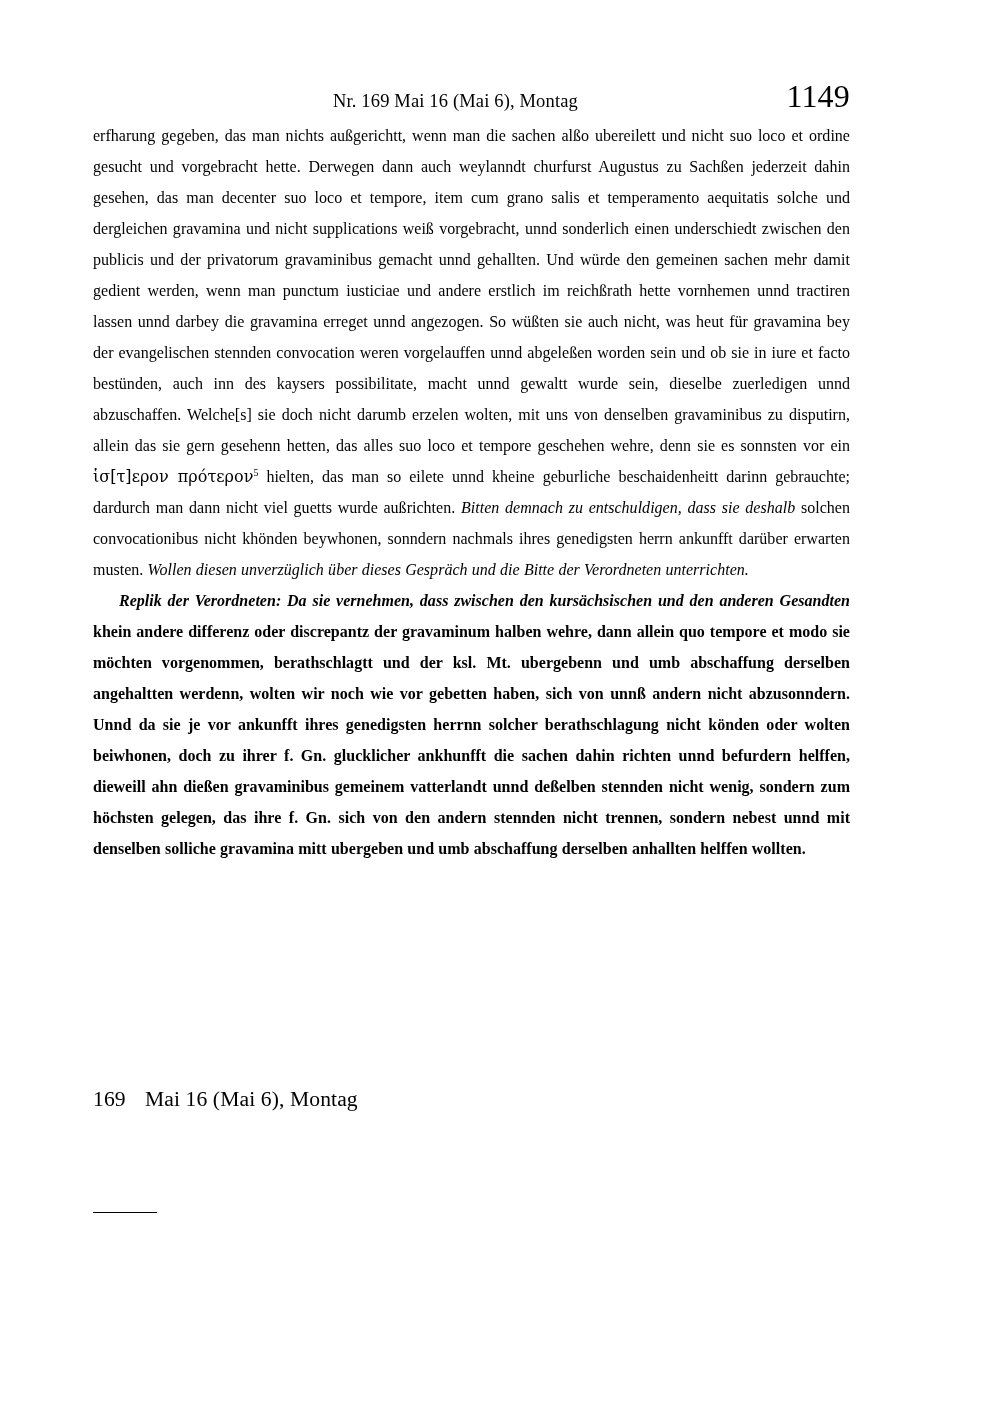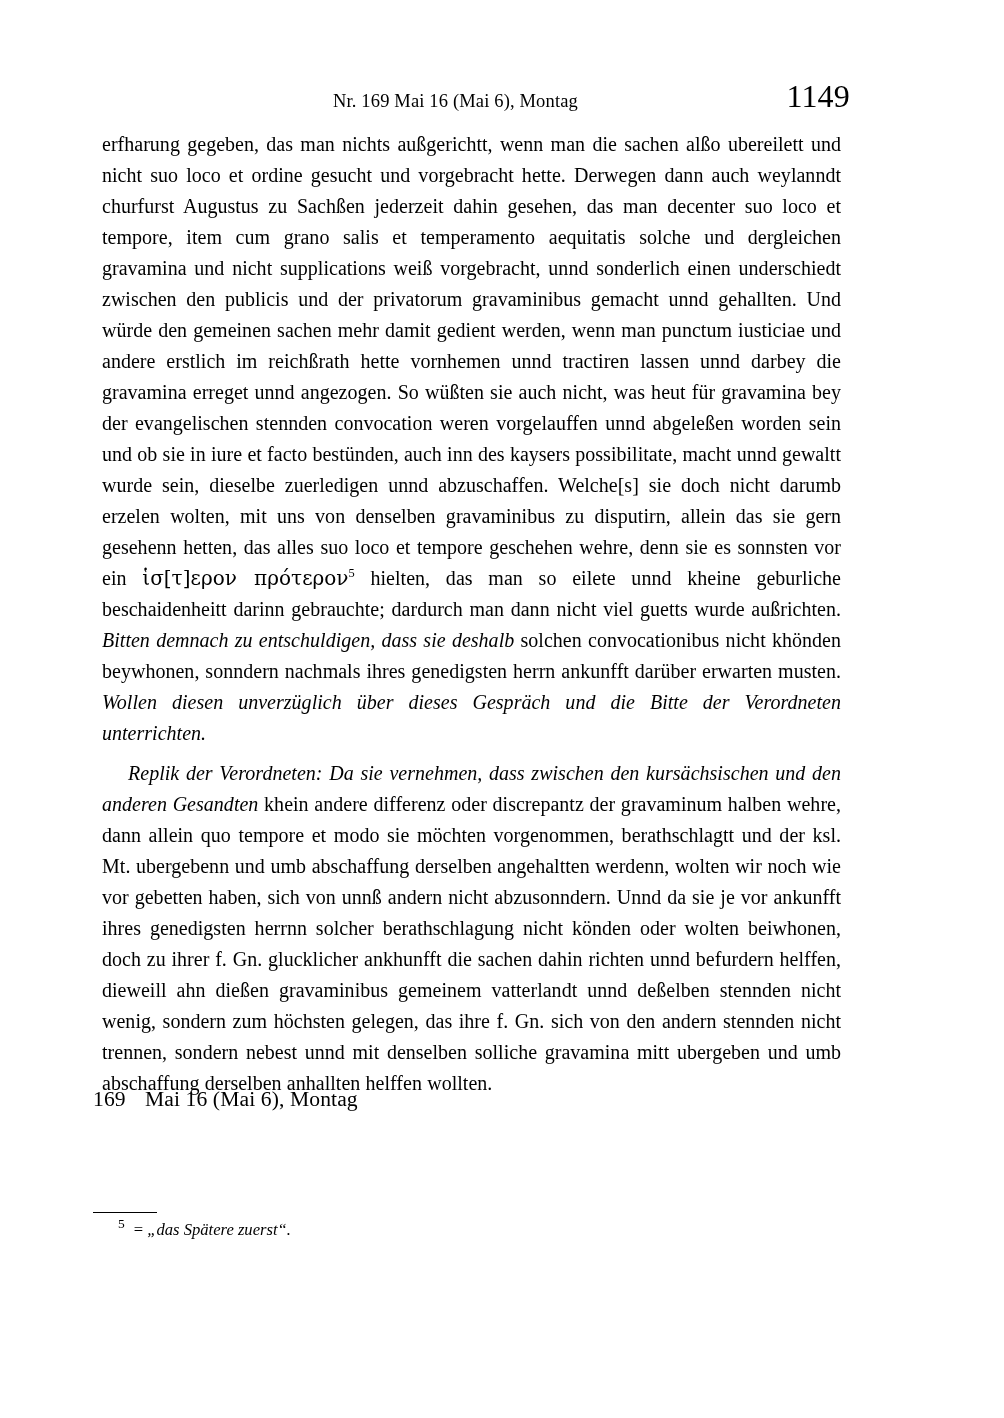--- a/index.html
+++ b/index.html
@@ -49,31 +49,32 @@
 
   
   .textblock {
     position: absolute;
     left: 93px;
     top: 120px;
     width: 757px;
   }
 
   p.para {
-    margin: 9px;
-    font-size: 20px;
+    margin: 0;
+    font-size: 16px;
     line-height: 31.0px;
     text-align: justify;
     text-justify: inter-word;
     hyphens: none;
     letter-spacing: 0.02px;
     word-spacing: 0.2px;
   }
   p.para.indented {
     text-indent: 26px;
+    font-weight: bold;
   }
 
   .it { font-style: italic; }
   .grk { font-family: "DejaVu Serif", "Liberation Serif", serif; font-style: normal; }
   sup.fnref {
     font-size: 0.62em;
     vertical-align: super;
     line-height: 0;
   }
 
@@ -147,18 +148,15 @@
     <p class="para indented" id="para-1"><span class="it">Replik der Verordneten: Da sie vernehmen, dass zwischen den kursächsischen und den anderen Gesandten</span><span> khein andere differenz oder discrepantz der gravaminum halben wehre, dann allein quo tempore et modo sie möchten vorgenommen, berathschlagtt und der ksl. Mt. ubergebenn und umb abschaffung derselben angehaltten werdenn, wolten wir noch wie vor gebetten haben, sich von unnß andern nicht abzusonndern. Unnd da sie je vor ankunfft ihres genedigsten herrnn solcher berathschlagung nicht könden oder wolten beiwhonen, doch zu ihrer f. Gn. glucklicher ankhunfft die sachen dahin richten unnd befurdern helffen, dieweill ahn dießen gravaminibus gemeinem vatterlandt unnd deßelben stennden nicht wenig, sondern zum höchsten gelegen, das ihre f. Gn. sich von den andern stennden nicht trennen, sondern nebest unnd mit denselben solliche gravamina mitt ubergeben und umb abschaffung derselben anhallten helffen wollten.</span></p>
   </div>
 
   <div class="section-heading">
     <span class="num">169</span><span>Mai 16 (Mai 6), Montag</span>
   </div>
 
 
   <div class="footnote-area">
     <div class="footnote-rule"></div>
-    <div class="footnote">
-      <span class="fnnum">5</span><span class="fneq">=</span>&nbsp;<span class="fntext">„das Spätere zuerst“.</span>
-    </div>
   </div>
 
 </div>
 
 </body></html>

